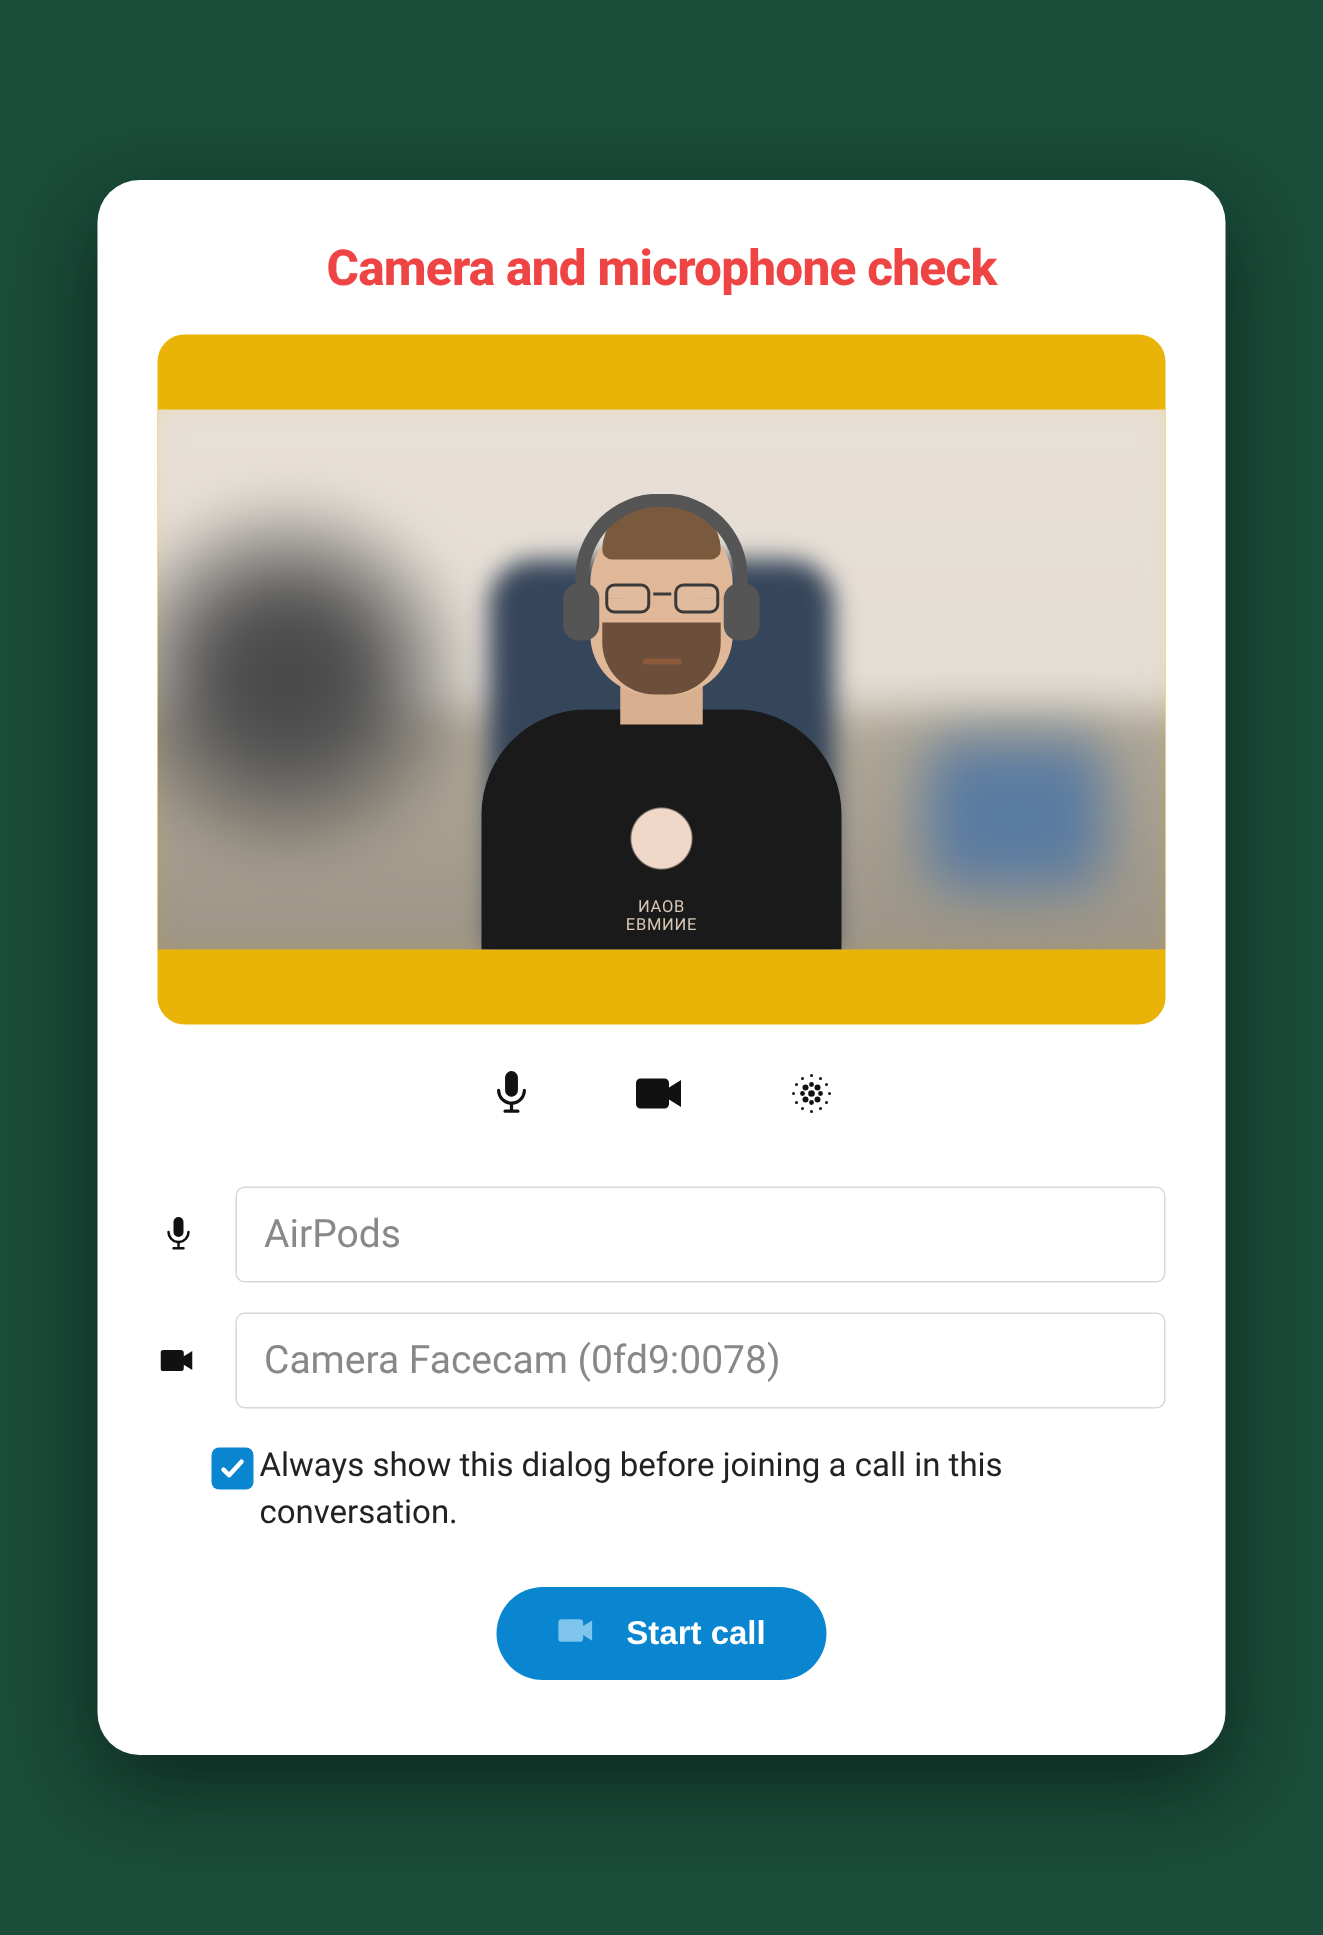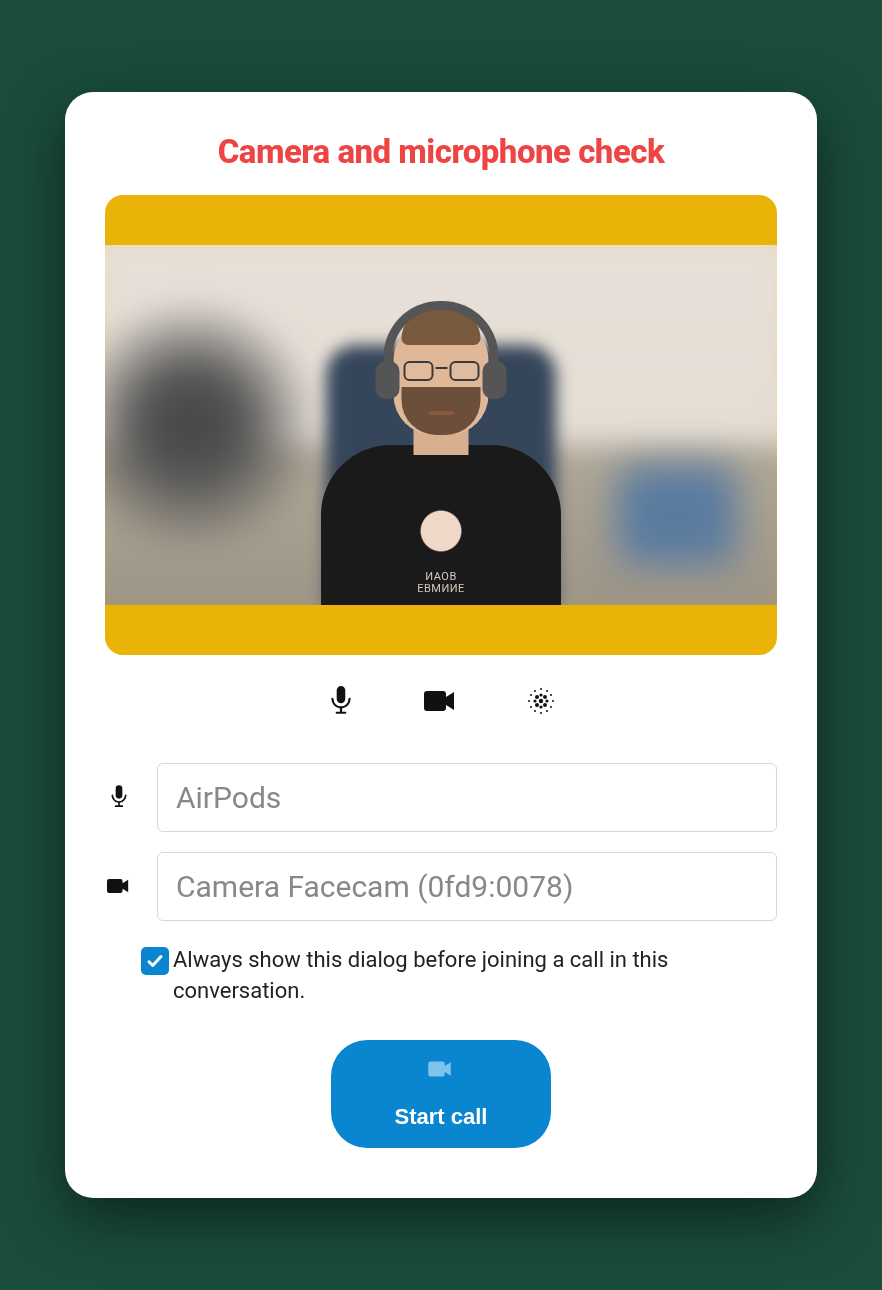--- a/index.html
+++ b/index.html
@@ -232,21 +232,21 @@
       display: flex;
       align-items: center;
       justify-content: center;
       color: #111;
     }
     .device-select {
       flex: 1;
       border: 1px solid #d8d8d8;
       border-radius: 6px;
       padding: 16px 18px;
-      font-size: 30px;
+      font-size: 26px;
       color: #888;
       background: #fff;
       cursor: pointer;
     }
 
     .checkbox-row {
       display: flex;
       align-items: flex-start;
       gap: 4px;
       margin: 24px 0 34px 36px;
@@ -278,21 +278,20 @@
       width: 220px;
       margin: 0 auto;
       padding: 18px 0;
       background: #0a86d1;
       color: #fff;
       border: none;
       border-radius: 36px;
       font-size: 22px;
       font-weight: 700;
       cursor: pointer;
-      flex-direction: column;
     }
     .start-btn .ic { color: #7fc4ec; }
   </style>
 </head>
 <body>
 
 <div class="dialog">
   <h1 class="title">Camera and microphone check</h1>
 
   <div class="preview">

